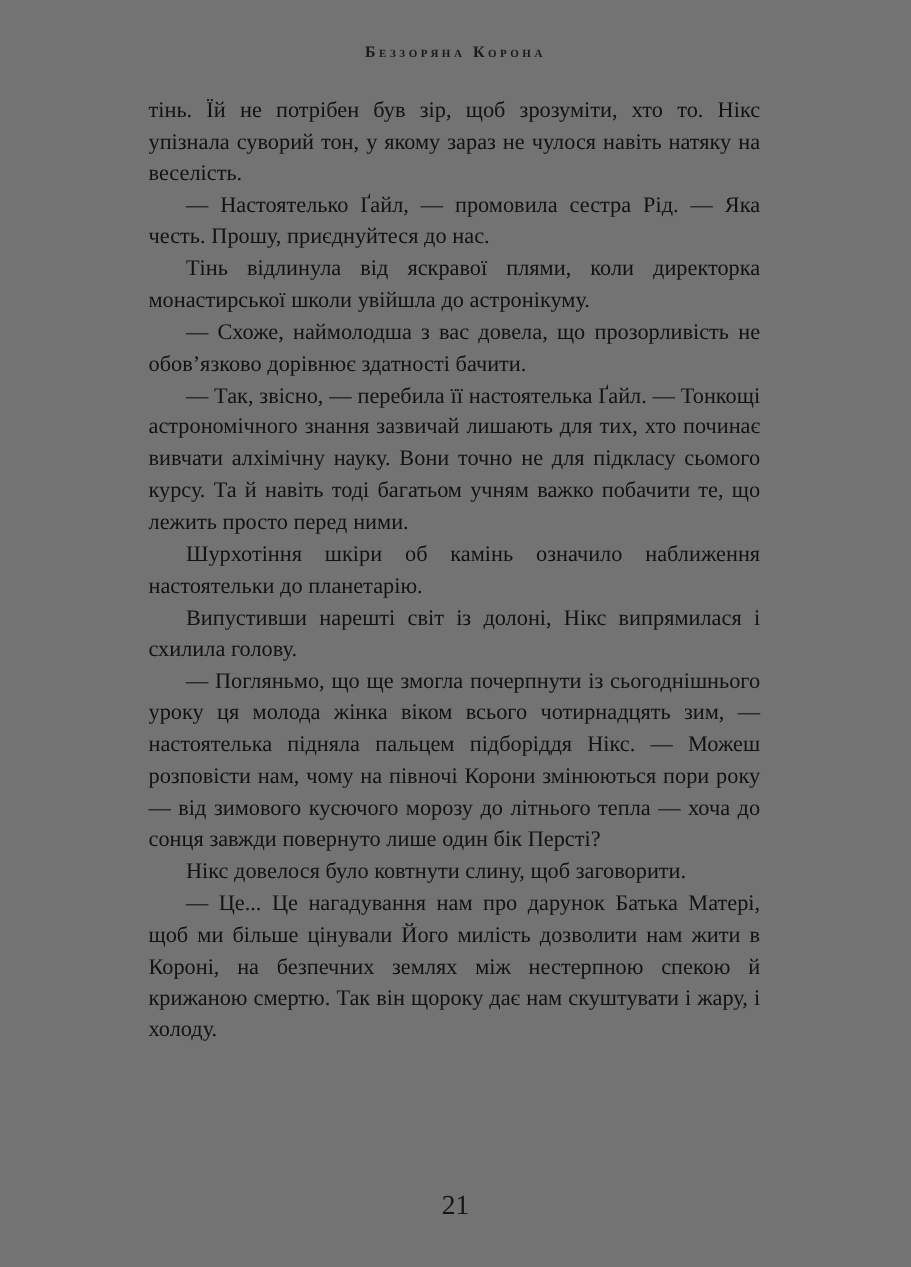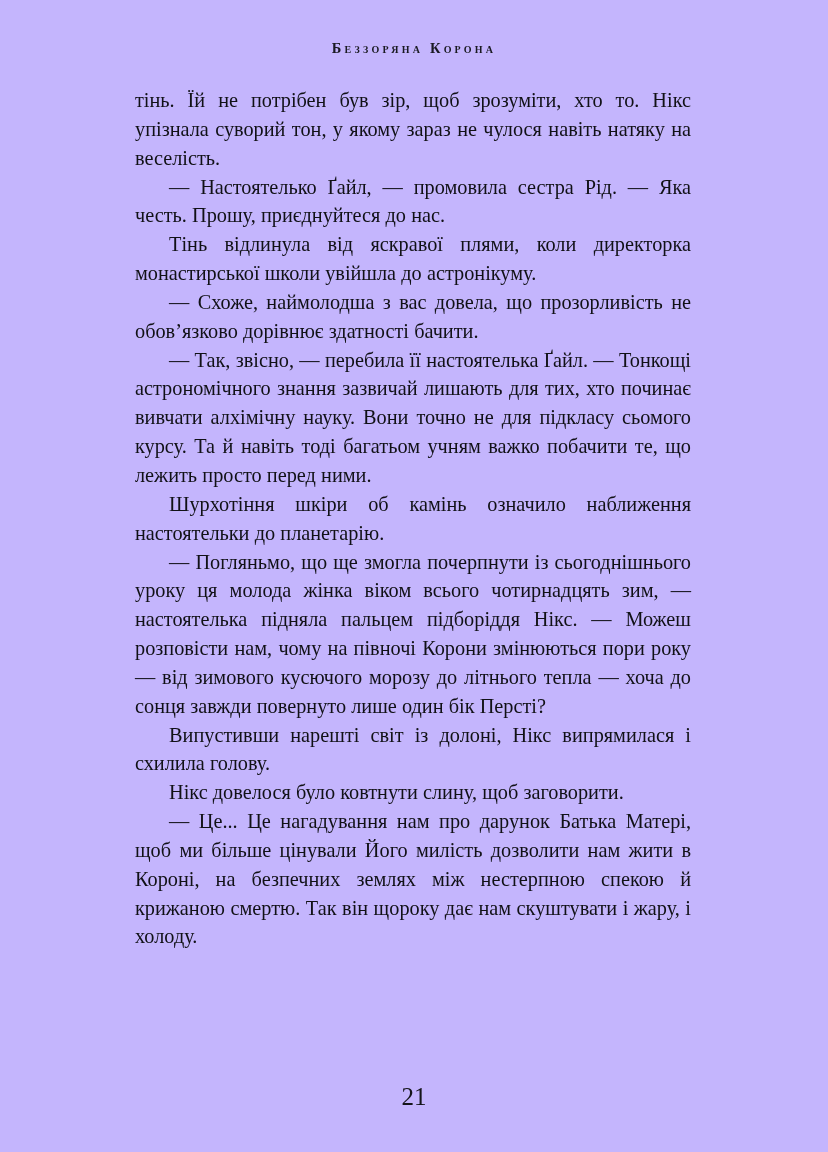--- a/index.html
+++ b/index.html
@@ -13,21 +13,21 @@
     height: 1152px;
     position: relative;
     font-family: "Liberation Serif", "DejaVu Serif", serif;
     color: #111111;
     overflow: hidden;
   }
 
   .page {
     position: absolute;
     inset: 0;
-    background: #c4b5fd;
+    background: #737373;
   }
 
   
   .running-head {
     position: absolute;
     top: 40px;
     left: 0;
     right: 0;
     text-align: center;
     font-family: "Liberation Serif", "DejaVu Serif", serif;
@@ -82,21 +82,21 @@
 
   <div class="running-head">Беззоряна Корона</div>
 
   <div class="text-block">
     <p class="para no-indent">тінь. Їй не потрібен був зір, щоб зрозуміти, хто то. Нікс упізнала суворий тон, у якому зараз не чулося навіть натяку на веселість.</p>
     <p class="para">— Настоятелько Ґайл, — промовила сестра Рід. — Яка честь. Прошу, приєднуйтеся до нас.</p>
     <p class="para">Тінь відлинула від яскравої плями, коли директорка монастирської школи увійшла до астронікуму.</p>
     <p class="para">— Схоже, наймолодша з вас довела, що прозорливість не обов’язково дорівнює здатності бачити.</p>
     <p class="para">— Так, звісно, — перебила її настоятелька Ґайл. — Тонкощі астрономічного знання зазвичай лишають для тих, хто починає вивчати алхімічну науку. Вони точно не для підкласу сьомого курсу. Та й навіть тоді багатьом учням важко побачити те, що лежить просто перед ними.</p>
     <p class="para">Шурхотіння шкіри об камінь означило наближення настоятельки до планетарію.</p>
+    <p class="para">Випустивши нарешті світ із долоні, Нікс випрямилася і схилила голову.</p>
     <p class="para">— Погляньмо, що ще змогла почерпнути із сьогоднішнього уроку ця молода жінка віком всього чотирнадцять зим, — настоятелька підняла пальцем підборіддя Нікс. — Можеш розповісти нам, чому на півночі Корони змінюються пори року — від зимового кусючого морозу до літнього тепла — хоча до сонця завжди повернуто лише один бік Персті?</p>
-    <p class="para">Випустивши нарешті світ із долоні, Нікс випрямилася і схилила голову.</p>
     <p class="para">Нікс довелося було ковтнути слину, щоб заговорити.</p>
     <p class="para">— Це... Це нагадування нам про дарунок Батька Матері, щоб ми більше цінували Його милість дозволити нам жити в Короні, на безпечних землях між нестерпною спекою й крижаною смертю. Так він щороку дає нам скуштувати і жару, і холоду.</p>
   </div>
 
   <div class="folio">21</div>
 
 </div>
 
 </body></html>

